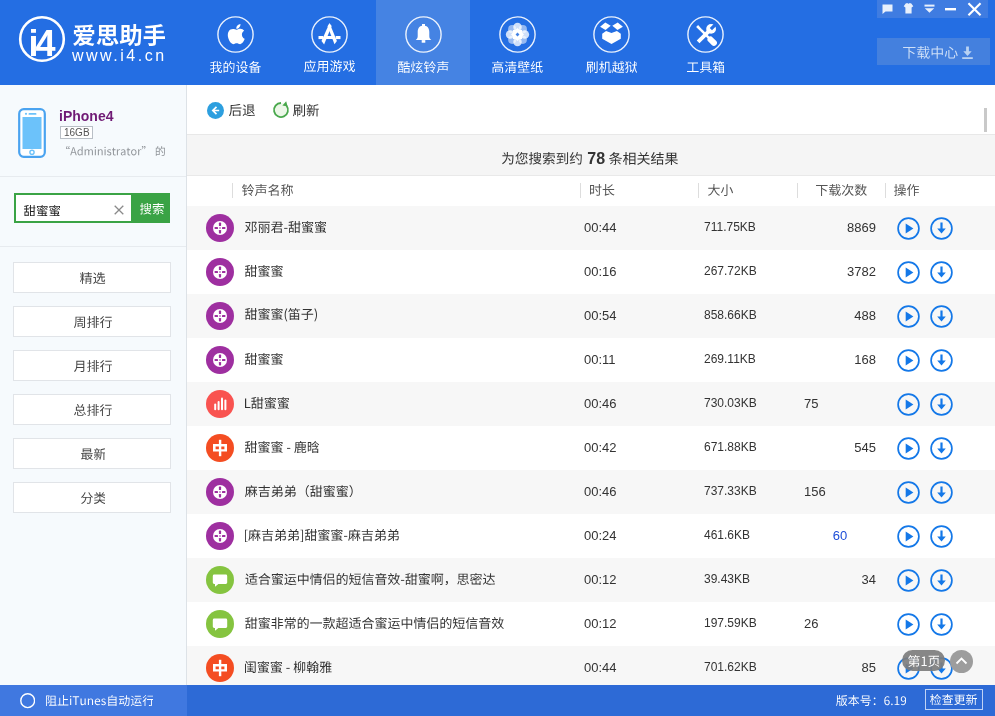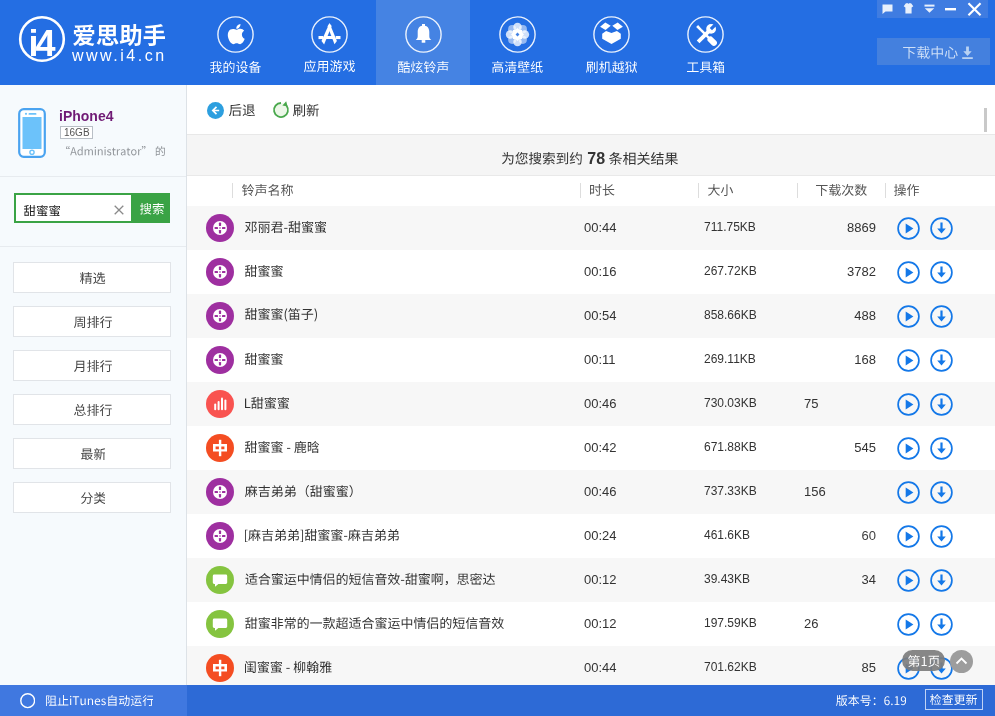--- a/index.html
+++ b/index.html
@@ -587,21 +587,21 @@
       <use href="#g46" x="6676"></use>
       <use href="#g84" x="7676"></use>
       <use href="#g92" x="8023"></use>
       <use href="#g93" x="9023"></use>
       <use href="#g94" x="10023"></use>
       <use href="#g94" x="11023"></use>
     </svg>
   </div>
 <div style="position:absolute;font:400 13px 'Liberation Sans',sans-serif;color:#333;white-space:pre;line-height:1;left:584px;top:528.7px;">00:24</div>
 <div style="position:absolute;font:400 12px 'Liberation Sans',sans-serif;color:#333;white-space:pre;line-height:1;left:704px;top:529.4px;">461.6KB</div>
-<div style="position:absolute;left:804px;top:528.7px;width:72px;text-align:right;font:400 13px 'Liberation Sans',sans-serif;color:#404040;line-height:1">60</div>
+<div style="position:absolute;left:804px;top:528.7px;width:72px;text-align:center;font:400 13px 'Liberation Sans',sans-serif;color:#1d4ed8;line-height:1">60</div>
 <svg class="abs" style="left:897.0px;top:524.5px" width="23" height="23" viewBox="0 0 23 23">
     <circle cx="11.5" cy="11.5" r="10.4" fill="none" stroke="#1478e8" stroke-width="1.7"></circle>
     <path d="M8.7 6.4 L16.4 11.5 L8.7 16.6 Z" fill="#1478e8"></path>
   </svg>
 <svg class="abs" style="left:930.0px;top:524.5px" width="23" height="23" viewBox="0 0 23 23">
     <circle cx="11.5" cy="11.5" r="10.4" fill="none" stroke="#1478e8" stroke-width="1.7"></circle>
     <path d="M10.4 5.5 h2.2 v6 h3.2 l-4.3 5 -4.3 -5 h3.2 z" fill="#1478e8"></path>
   </svg>
 <div class="abs" style="left:187px;top:558px;width:808px;height:44px;background:#f7f7f7"></div>
 <svg class="abs" style="left:206px;top:566px" width="28" height="28" viewBox="0 0 28 28">

